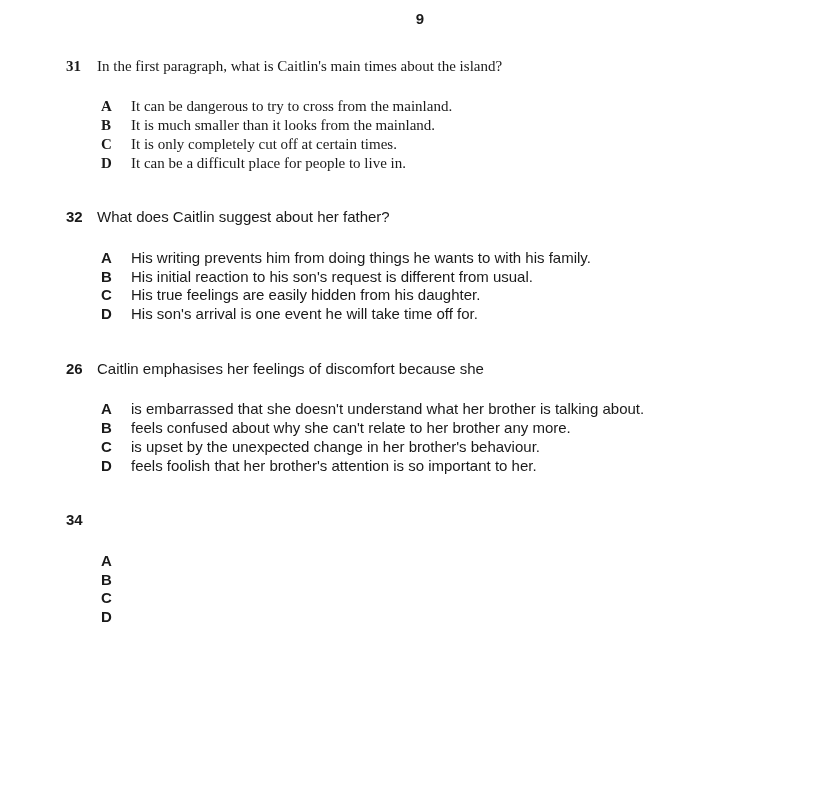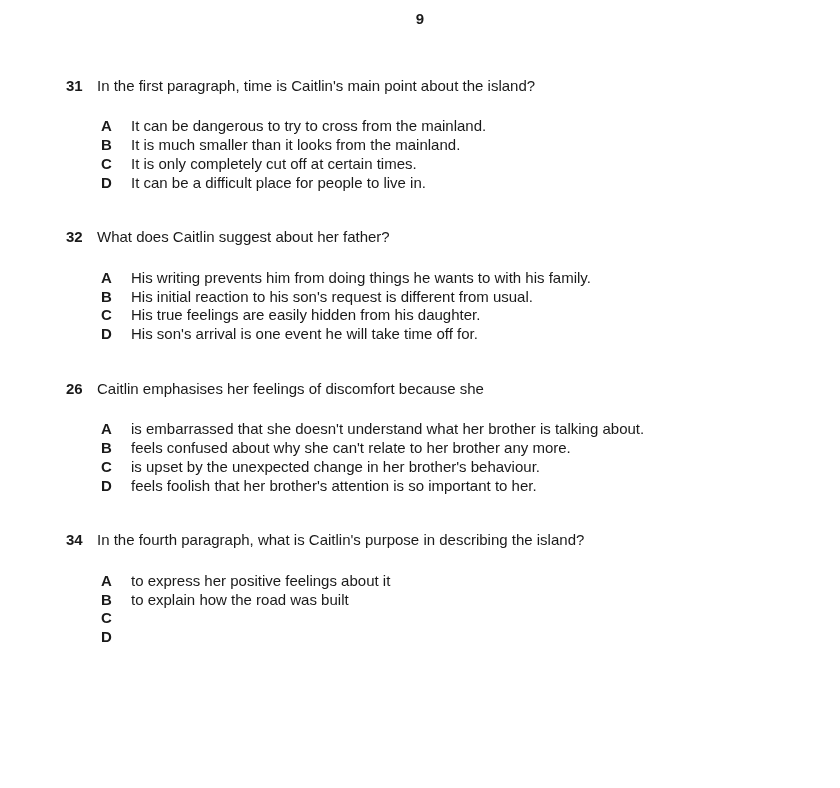--- a/index.html
+++ b/index.html
@@ -18,21 +18,21 @@
     line-height: 18.7px;
     overflow: hidden;
     position: relative;
   }
   .page-number {
     padding-top: 10px;
     text-align: center;
     font-weight: 700;
   }
   .question { margin-top: 36px; }
-  .question.first { margin-top: 48px; }
+  .question.first { margin-top: 28px; font-family: Liberation Serif, serif; }
   .q-row {
     display: flex;
     padding-left: 66px;
     padding-right: 40px;
   }
   .q-num {
     flex: none;
     width: 31px;
     font-weight: 700;
   }
@@ -53,21 +53,21 @@
 </head>
 <body>
 
 <div class="page">
 
   <div class="page-number">9</div>
 
   <div class="question first">
     <div class="q-row">
       <span class="q-num">31</span>
-      <span class="q-text">In the first paragraph, time is Caitlin's main point about the island?</span>
+      <span class="q-text">In the first paragraph, what is Caitlin's main times about the island?</span>
     </div>
     <div class="options">
       <div class="option">
         <span class="opt-letter">A</span>
         <span class="opt-text">It can be dangerous to try to cross from the mainland.</span>
       </div>
       <div class="option">
         <span class="opt-letter">B</span>
         <span class="opt-text">It is much smaller than it looks from the mainland.</span>
       </div>
@@ -128,30 +128,27 @@
       <div class="option">
         <span class="opt-letter">D</span>
         <span class="opt-text">feels foolish that her brother's attention is so important to her.</span>
       </div>
     </div>
   </div>
 
   <div class="question">
     <div class="q-row">
       <span class="q-num">34</span>
-      <span class="q-text">In the fourth paragraph, what is Caitlin's purpose in describing the island?</span>
     </div>
     <div class="options">
       <div class="option">
         <span class="opt-letter">A</span>
-        <span class="opt-text">to express her positive feelings about it</span>
       </div>
       <div class="option">
         <span class="opt-letter">B</span>
-        <span class="opt-text">to explain how the road was built</span>
       </div>
       <div class="option">
         <span class="opt-letter">C</span>
       </div>
       <div class="option">
         <span class="opt-letter">D</span>
       </div>
     </div>
   </div>
 

